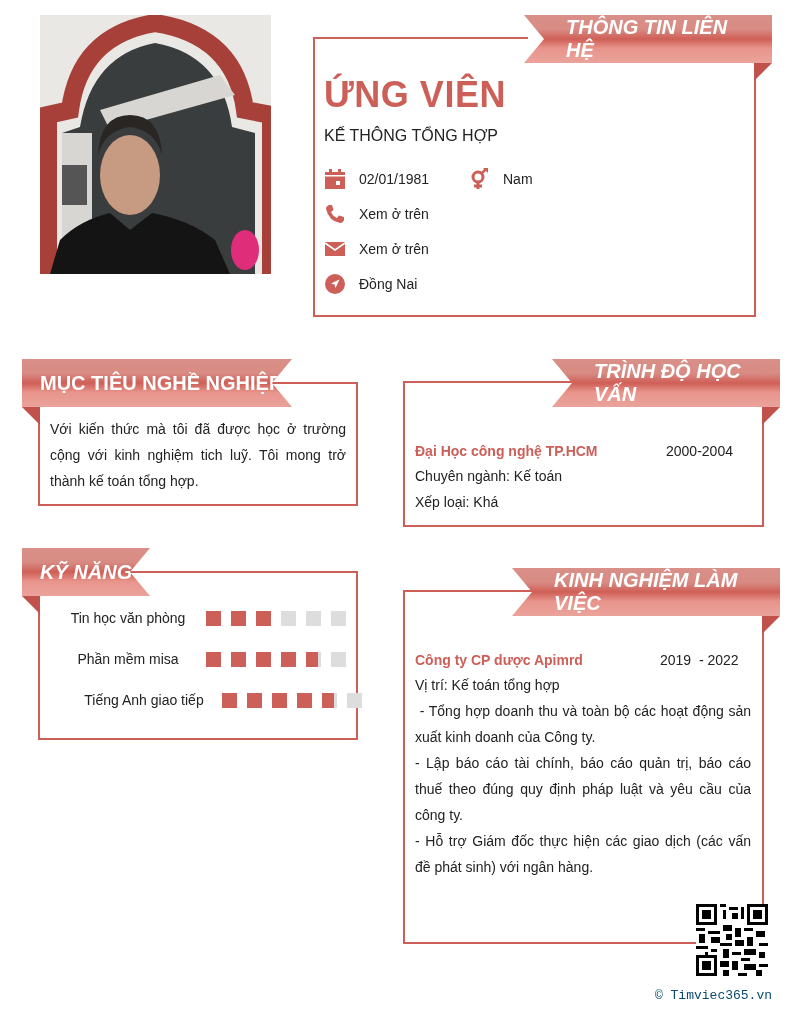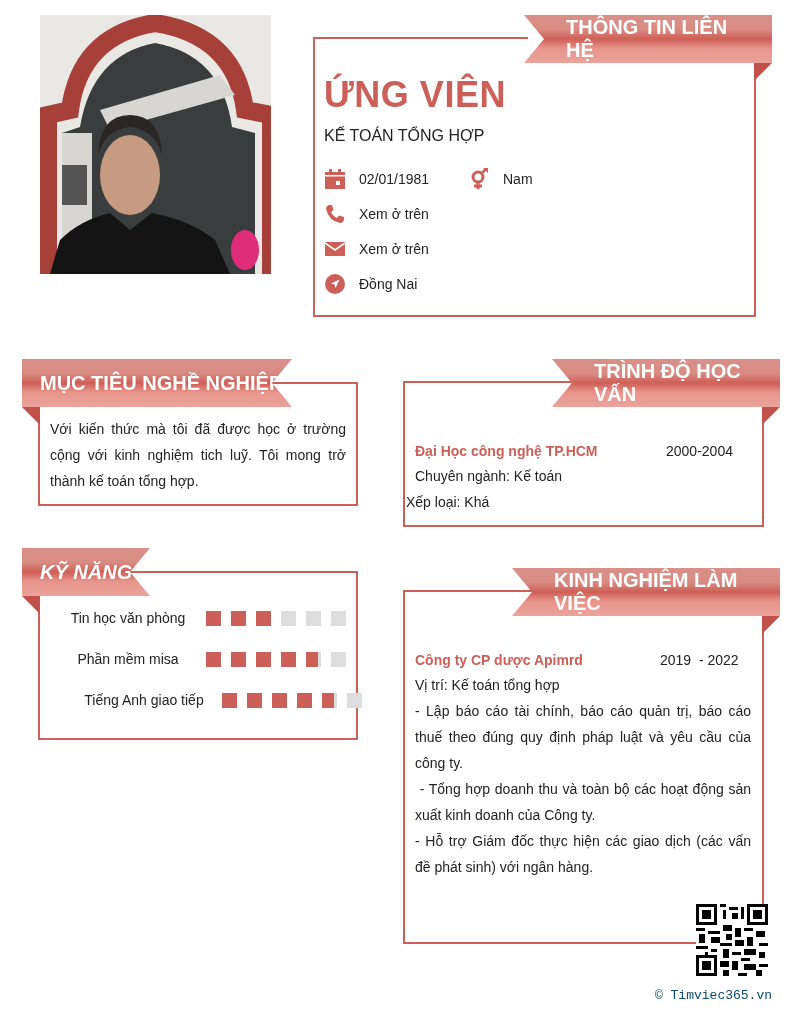--- a/index.html
+++ b/index.html
@@ -4,21 +4,21 @@
 <style>
   * { box-sizing: border-box; margin: 0; padding: 0; }
   body { width: 800px; height: 1011px; background: #fff; position: relative; overflow: hidden;
          font-family: "Liberation Sans", "DejaVu Sans", sans-serif; color: #222; }
   .abs { position: absolute; }
   .box { position: absolute; border: 2px solid #cc5f58; background: #fff; }
   
   .ribbon { position: absolute; height: 48px; color: #fff; font-weight: bold; font-size: 20px;
             display: flex; align-items: center;
             background: linear-gradient(to bottom, #d89088 0%, #d88b83 30%, #cf5f57 50%, #e8958c 70%, #eaa39b 100%); }
-  .ribbon.right { clip-path: polygon(0 0, 100% 0, 100% 100%, 0 100%, 20px 50%); padding-left: 42px; padding-right: 18px; justify-content: flex-end; }
+  .ribbon.right { clip-path: polygon(0 0, 100% 0, 100% 100%, 0 100%, 20px 50%); padding-left: 42px; padding-right: 18px; justify-content: flex-end; font-style: italic; }
   .ribbon.left { clip-path: polygon(0 0, 100% 0, calc(100% - 20px) 50%, 100% 100%, 0 100%); padding-left: 18px; }
   .fold { position: absolute; width: 0; height: 0; }
   .fold.right { border-top: 18px solid #c1524b; border-right: 18px solid transparent; }
   .fold.left { border-top: 18px solid #c1524b; border-left: 18px solid transparent; }
   .photo { left: 40px; top: 15px; width: 231px; height: 259px; overflow: hidden; background: #ececea; }
   .name { left: 324px; top: 74px; font-size: 36px; font-weight: bold; color: #cc5f58; letter-spacing: 0.5px; }
   .jobtitle { left: 324px; top: 127px; font-size: 16px; color: #222; }
   .info-row { position: absolute; display: flex; align-items: center; font-size: 14px; color: #222; }
   .info-row .ic { width: 22px; height: 22px; margin-right: 13px; display: flex; align-items: center; justify-content: center; }
   .text { font-size: 14px; line-height: 26px; color: #222; }
@@ -53,21 +53,21 @@
 </div>
 
 <div class="box" style="left:313px; top:37px; width:443px; height:280px; border-top:none;"></div>
 <div class="abs" style="left:313px; top:37px; width:215px; height:2px; background:#cc5f58;"></div>
 <div class="ribbon right" style="left:524px; top:15px; width:248px;">
   <span>THÔNG TIN LIÊN HỆ</span>
 </div>
 <div class="fold right" style="left:754px; top:63px;"></div>
 
 <div class="abs name">ỨNG VIÊN</div>
-<div class="abs jobtitle">KẾ TOÁN TỔNG HỢP</div>
+<div class="abs jobtitle">KẾ THÔNG TỔNG HỢP</div>
 
 <div class="info-row" style="left:324px; top:168px;">
   <span class="ic">
     <svg width="20" height="20" viewBox="0 0 20 20">
         <rect x="0" y="3" width="20" height="17" fill="#cc5f58"></rect>
         <rect x="4" y="0" width="3" height="4" fill="#cc5f58"></rect>
         <rect x="13" y="0" width="3" height="4" fill="#cc5f58"></rect>
         <rect x="0" y="6" width="20" height="1.5" fill="#fff"></rect>
         <rect x="11" y="12" width="4" height="4" fill="#fff"></rect>
       </svg>
@@ -121,21 +121,21 @@
 <div class="abs text just" style="left:50px; top:416px; width:296px;">Với kiến thức mà tôi đã được học ở trường cộng với kinh nghiệm tich luỹ. Tôi mong trở thành kế toán tổng hợp.</div>
 
 <div class="box" style="left:403px; top:381px; width:361px; height:146px;"></div>
 <div class="ribbon right" style="left:552px; top:359px; width:228px;">
   <span>TRÌNH ĐỘ HỌC VẤN</span>
 </div>
 <div class="fold right" style="left:762px; top:407px;"></div>
 <div class="abs text accent" style="left:415px; top:438px;">Đại Học công nghệ TP.HCM</div>
 <div class="abs text" style="left:666px; top:438px;">2000-2004</div>
 <div class="abs text" style="left:415px; top:463px;">Chuyên ngành: Kế toán</div>
-<div class="abs text" style="left:406px; top:489px;">Xếp loại: Khá</div>
+<div class="abs text" style="left:415px; top:489px;">Xếp loại: Khá</div>
 
 <div class="box" style="left:38px; top:571px; width:320px; height:169px;"></div>
 <div class="ribbon left" style="left:22px; top:548px; width:128px;font-style:italic;">
   <span>KỸ NĂNG</span>
 </div>
 <div class="fold left" style="left:22px; top:596px;"></div>
 
 <div class="skill-row" style="top:609px;">
   <span class="skill-label">Tin học văn phòng</span>
   <div class="dots">
@@ -198,22 +198,22 @@
 
 <div class="box" style="left:403px; top:590px; width:361px; height:354px;"></div>
 <div class="ribbon right" style="left:512px; top:568px; width:268px;">
   <span>KINH NGHIỆM LÀM VIỆC</span>
 </div>
 <div class="fold right" style="left:762px; top:616px;"></div>
 <div class="abs text accent" style="left:415px; top:647px;">Công ty CP dược Apimrd</div>
 <div class="abs text" style="left:660px; top:647px; white-space:pre;">2019  - 2022</div>
 <div class="abs text" style="left:415px; top:672px;">Vị trí: Kế toán tổng hợp</div>
 <div class="abs" style="left:415px; top:698px; width:336px;">
+  <div class="text just" style="white-space:pre-wrap;"> - Tổng hợp doanh thu và toàn bộ các hoạt động sản xuất kinh doanh của Công ty.</div>
   <div class="text just">- Lập báo cáo tài chính, báo cáo quản trị, báo cáo thuế theo đúng quy định pháp luật và yêu cầu của công ty.</div>
-  <div class="text just" style="white-space:pre-wrap;"> - Tổng hợp doanh thu và toàn bộ các hoạt động sản xuất kinh doanh của Công ty.</div>
   <div class="text just">- Hỗ trợ Giám đốc thực hiện các giao dịch (các vấn đề phát sinh) với ngân hàng.</div>
 </div>
 
 <div class="abs qr">
   <svg width="72" height="72" viewBox="0 0 24 24" shape-rendering="crispEdges">
     <rect width="24" height="24" fill="#fff"></rect>
     <g fill="#000">
       <rect x="0" y="0" width="7" height="7"></rect>
         <rect x="1" y="1" width="5" height="5" fill="#fff"></rect>
         <rect x="2" y="2" width="3" height="3"></rect>

